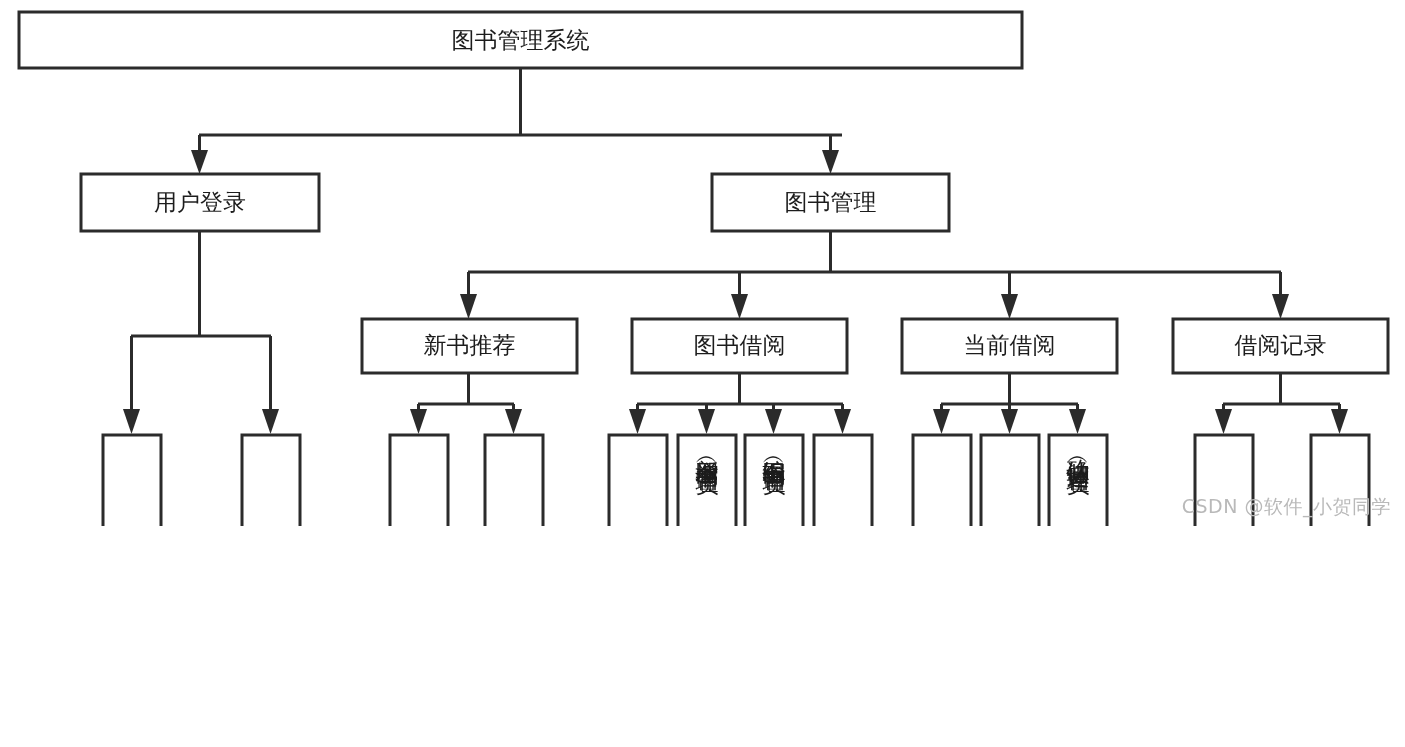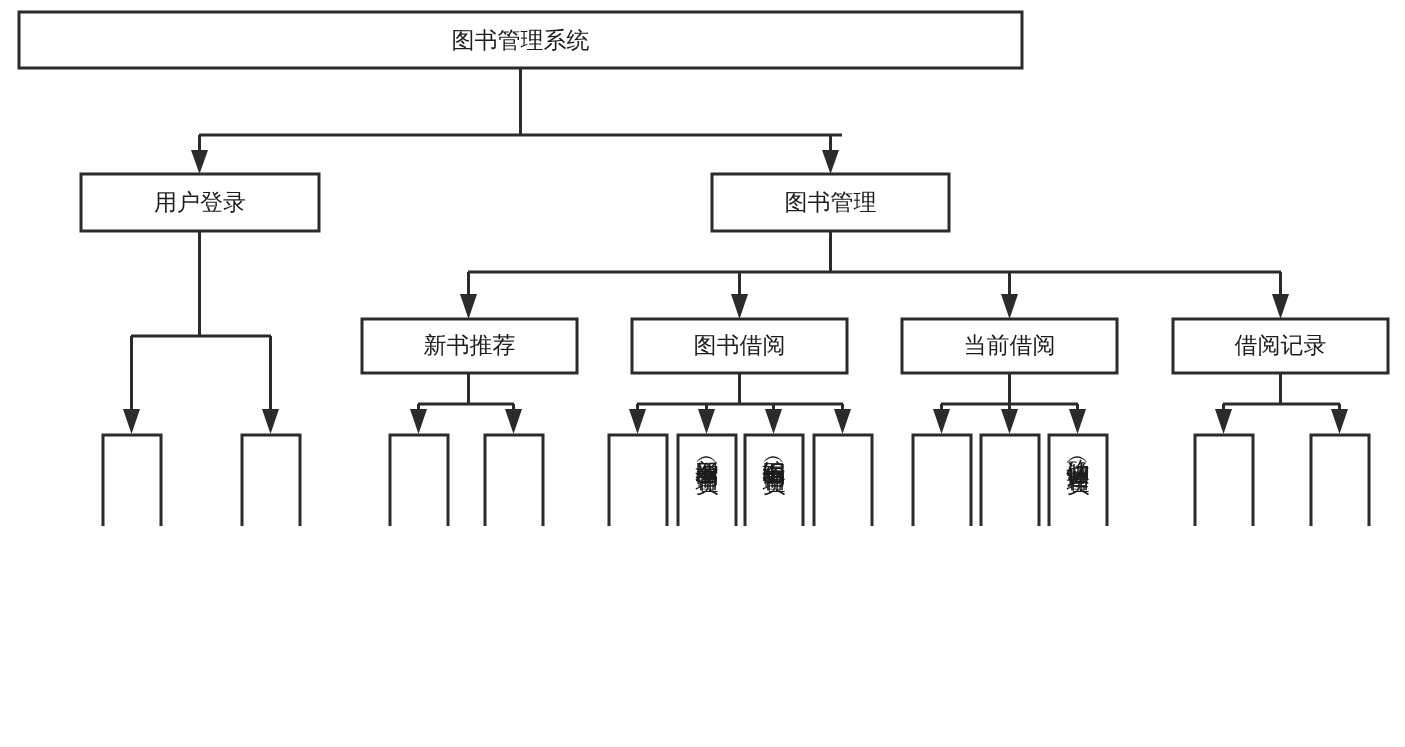--- a/index.html
+++ b/index.html
@@ -248,14 +248,15 @@
     <span class="leaf-label" style="margin-top:6px;">确认归还（管理员）</span>
   </div>
 
   <div class="leaf-label-wrap" style="left:1195px; top:435px; width:58px; height:299px;">
     <span class="leaf-label">新增借阅记录</span>
   </div>
   <div class="leaf-label-wrap" style="left:1311px; top:435px; width:58px; height:299px;">
     <span class="leaf-label">查询借阅记录</span>
   </div>
 
+  <div class="watermark">CSDN @软件_小贺同学</div>
 
 </div>
 
 </body></html>

